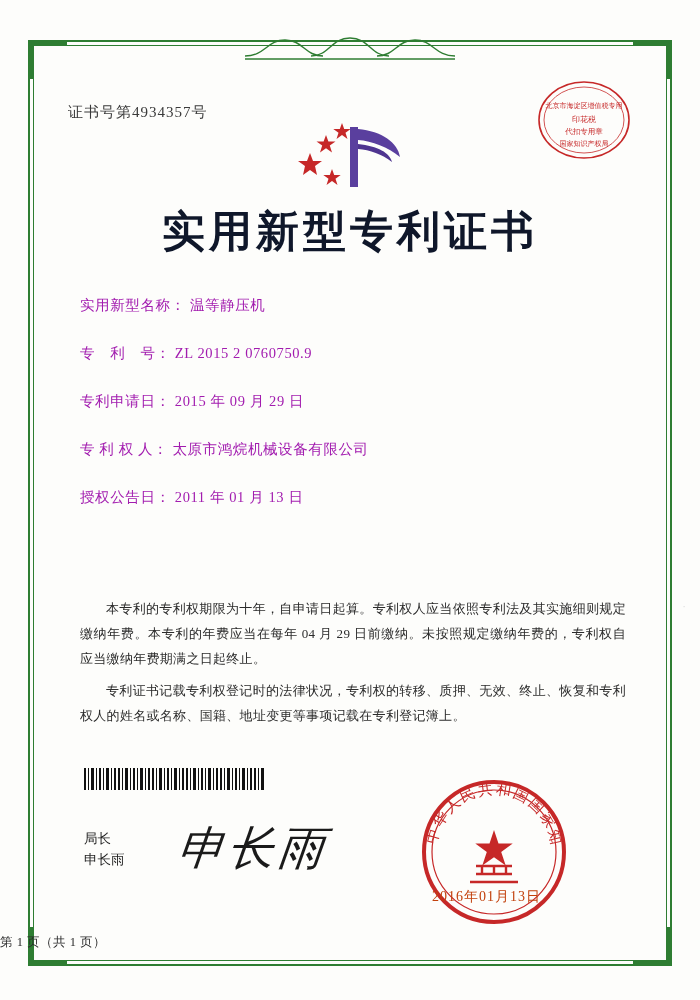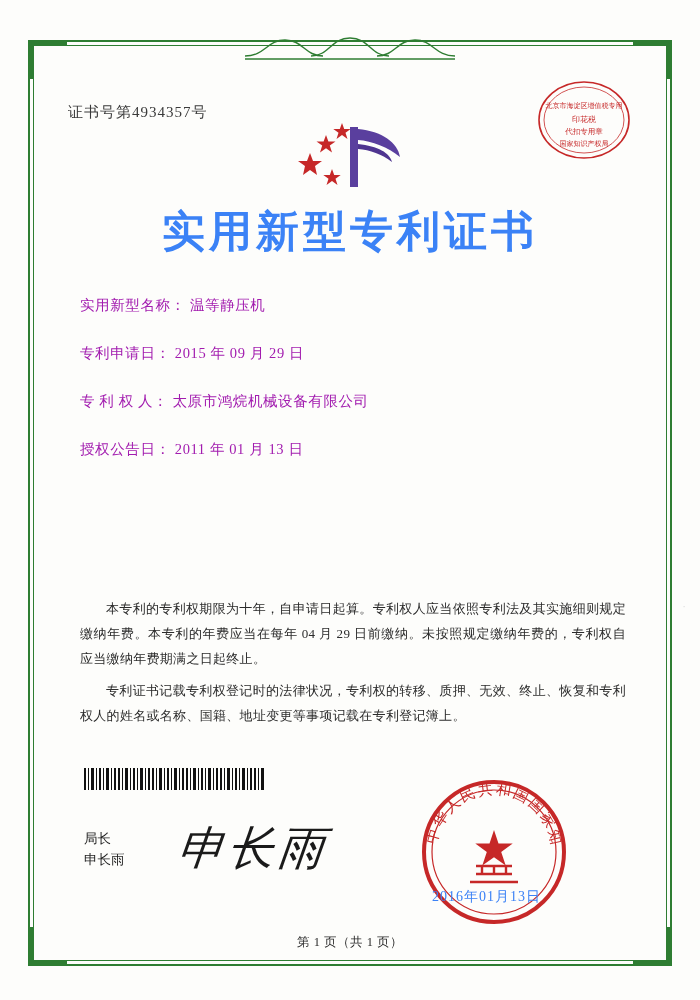--- a/index.html
+++ b/index.html
@@ -88,21 +88,21 @@
 
   
   .title {
     position: absolute;
     left: 0;
     right: 0;
     top: 203px;
     text-align: center;
     font-size: 43px;
     letter-spacing: 4px;
-    color: #3b82f6;
+    color: #0f172a;
     font-weight: bold;
     font-family: "Liberation Serif", serif;
   }
 
   
   .fields {
     position: absolute;
     left: 80px;
     top: 296px;
     right: 70px;
@@ -174,33 +174,32 @@
     left: 420px;
     top: 778px;
     width: 148px;
     height: 148px;
   }
   .seal-date {
     position: absolute;
     left: 432px;
     top: 888px;
     font-size: 14px;
-    color: #3b82f6;
+    color: #c2410c;
     letter-spacing: 1px;
     font-family: "Liberation Serif", serif;
     text-align: right;
   }
 
   
   .page-no {
     position: absolute;
     left: 0;
     right: 0;
     top: 934px;
-    text-align: center;
     font-size: 12.5px;
     color: #2b2b2b;
     letter-spacing: 0.5px;
   }
   .faint-mark {
     position: absolute;
     right: 14px;
     top: 600px;
     font-size: 11px;
     color: #dcdcdc;
@@ -249,20 +248,24 @@
     <text x="48" y="56" font-size="7.5" fill="#c62828" text-anchor="middle" font-family="'Liberation Serif',serif">代扣专用章</text>
     <text x="48" y="68" font-size="7" fill="#c62828" text-anchor="middle" font-family="'Liberation Serif',serif">国家知识产权局</text>
   </svg>
 
   <div class="title">实用新型专利证书</div>
 
   <div class="fields">
     <div class="field-row">
       <span class="field-label">实用新型名称：</span>
       <span class="field-value">温等静压机</span>
+    </div>
+    <div class="field-row">
+      <span class="field-label">专　利　号：</span>
+      <span class="field-value">ZL 2015 2 0760750.9</span>
     </div>
     <div class="field-row">
       <span class="field-label">专利申请日：</span>
       <span class="field-value">2015 年 09 月 29 日</span>
     </div>
     <div class="field-row">
       <span class="field-label">专 利 权 人：</span>
       <span class="field-value">太原市鸿烷机械设备有限公司</span>
     </div>
     <div class="field-row">

